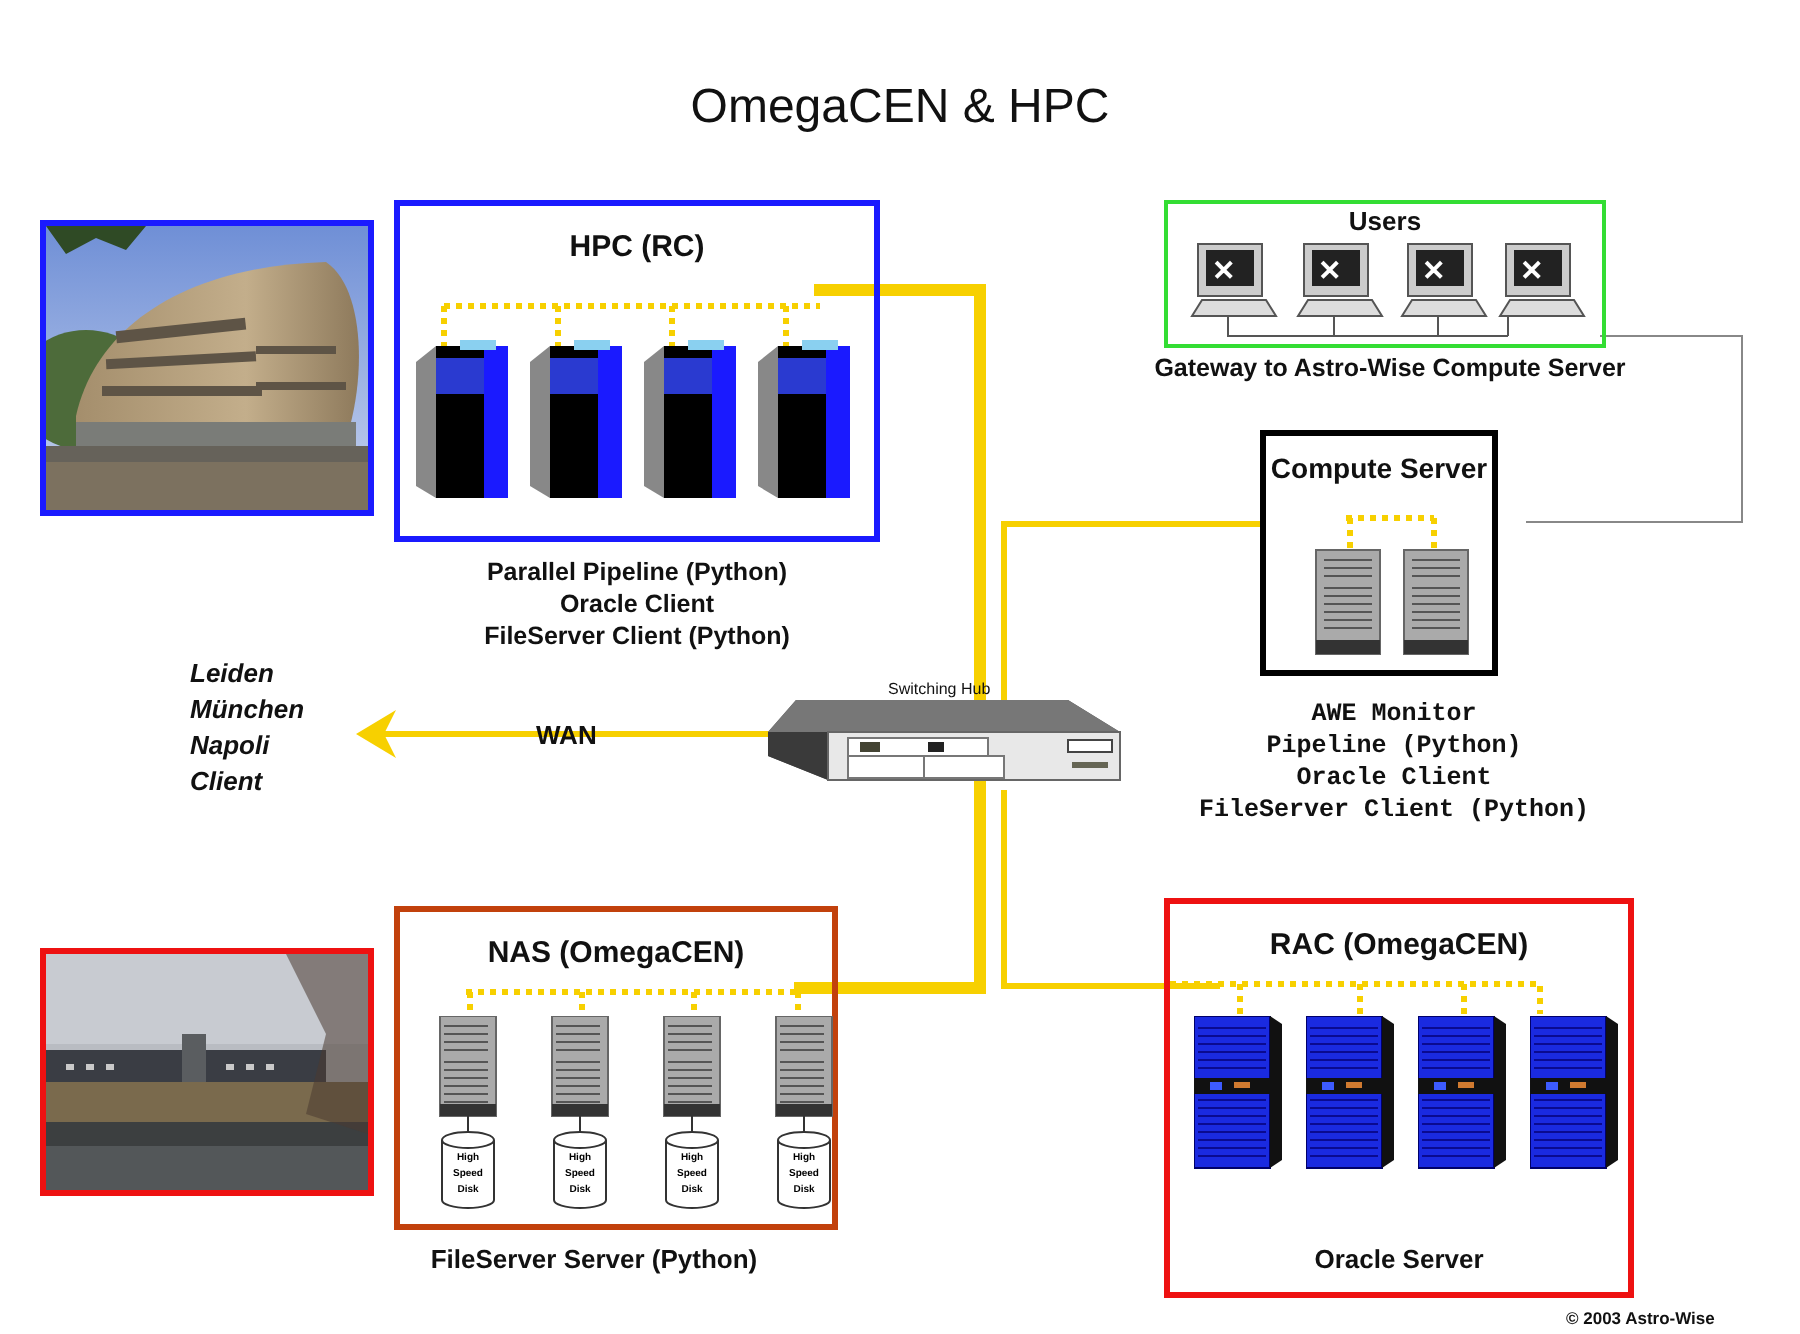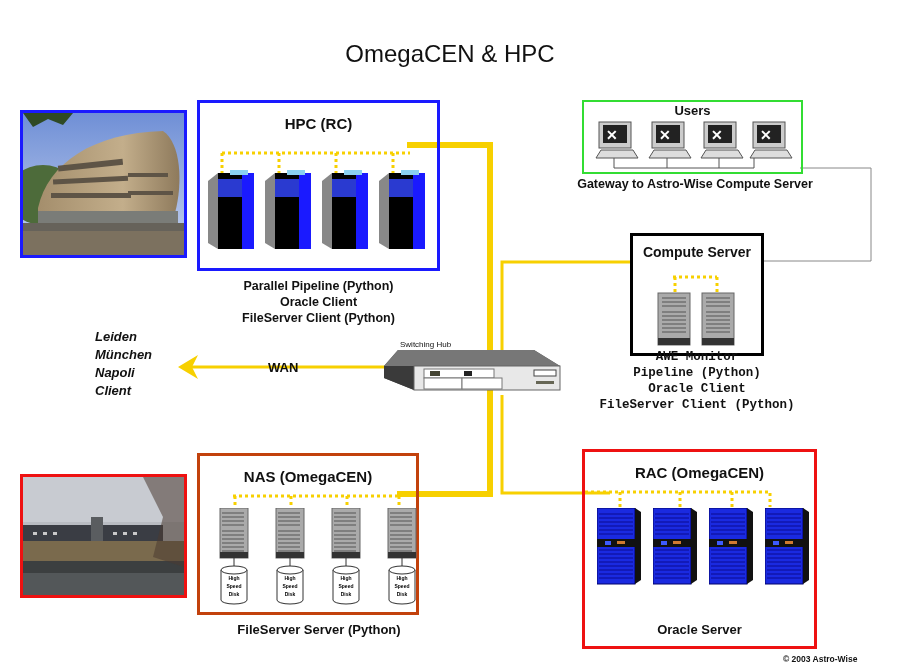--- a/index.html
+++ b/index.html
@@ -5,21 +5,21 @@
   html, body { margin:0; padding:0; background:#ffffff; }
   body { width:900px; height:667px; position:relative; overflow:hidden;
          font-family:"Liberation Sans", sans-serif; color:#111; }
   .abs { position:absolute; }
   .title { left:0; width:900px; top:40px; text-align:center; font-weight:normal; font-size:24px; }
   .box { position:absolute; box-sizing:border-box; background:transparent; }
   .box-title { position:absolute; left:0; right:0; text-align:center; font-weight:bold; font-size:15px; }
   .caption { position:absolute; text-align:center; font-weight:bold; font-size:12.5px; line-height:16px; }
   .cities { left:95px; top:328px; font-weight:bold; font-style:italic; font-size:13px; line-height:18px; }
   .wan { left:268px; top:360px; font-weight:bold; font-size:13px; }
-  .hub-label { left:400px; top:340px; font-size:8px; }
+  .hub-label { left:444px; top:340px; font-size:8px; }
   .copyright { left:783px; top:654px; font-weight:bold; font-size:8.5px; }
   svg.overlay { position:absolute; left:0; top:0; }
   .photo { position:absolute; box-sizing:border-box; overflow:hidden; }
 </style>
 </head>
 <body>
 
 <div class="abs title">OmegaCEN &amp; HPC</div>
 
 <svg class="overlay" width="900" height="667">
@@ -164,21 +164,21 @@
     <g transform="translate(166,20)">
       <rect x="3" y="0" width="32" height="26" fill="#ccc" stroke="#555"></rect>
       <rect x="7" y="3" width="24" height="18" fill="#222"></rect>
       <text x="10" y="18" fill="#fff" font-size="14" font-weight="bold" font-family="Liberation Sans, sans-serif">✕</text>
       <polygon points="0,36 5,28 37,28 42,36" fill="#ddd" stroke="#555"></polygon>
     </g>
   </svg>
 </div>
 <div class="caption" style="left:540px;top:176px;width:310px;">Gateway to Astro-Wise Compute Server</div>
 
-<div class="box" style="left:630px;top:233px;width:134px;height:123px;border:3px solid #000;">
+<div class="box" style="left:630px;top:215px;width:119px;height:123px;border:3px solid #000;">
   <div class="box-title" style="top:8px;font-size:14px;">Compute Server</div>
   <svg class="overlay" width="128" height="117">
     <polyline points="40,41 84,41" stroke="#f7d000" stroke-width="3" stroke-dasharray="3,3" fill="none"></polyline>
     <line x1="42" y1="41" x2="42" y2="57" stroke="#f7d000" stroke-width="3" stroke-dasharray="3,3"></line>
     <line x1="84" y1="41" x2="84" y2="57" stroke="#f7d000" stroke-width="3" stroke-dasharray="3,3"></line>
     <g transform="translate(25,57)">
       <rect width="32" height="52" fill="#aaa" stroke="#666"></rect>
       <g stroke="#555">
           <line x1="4" y1="5" x2="28" y2="5"></line>
           <line x1="4" y1="9" x2="28" y2="9"></line>
@@ -342,21 +342,21 @@
         <g>
           <path d="M3,62 L3,92 A13,4 0 0 0 29,92 L29,62" fill="#fff" stroke="#333"></path>
           <ellipse cx="16" cy="62" rx="13" ry="4" fill="#fff" stroke="#333"></ellipse>
           <text x="16" y="72" font-size="5" text-anchor="middle" font-weight="bold" font-family="Liberation Sans, sans-serif">High</text>
           <text x="16" y="80" font-size="5" text-anchor="middle" font-weight="bold" font-family="Liberation Sans, sans-serif">Speed</text>
           <text x="16" y="88" font-size="5" text-anchor="middle" font-weight="bold" font-family="Liberation Sans, sans-serif">Disk</text>
         </g>
       </svg>
     </div>
 </div>
-<div class="caption" style="left:202px;top:622px;width:234px;font-size:13px;">FileServer Server (Python)</div>
+<div class="caption" style="left:180px;top:622px;width:234px;font-size:13px;">FileServer Server (Python)</div>
 
 <div class="box" style="left:582px;top:449px;width:235px;height:200px;border:3px solid #ee1111;">
   <div class="box-title" style="top:12px;">RAC (OmegaCEN)</div>
   <svg class="overlay" width="229" height="156">
     <polyline points="0,40 185,40 185,55" stroke="#f7d000" stroke-width="3" stroke-dasharray="3,3" fill="none"></polyline>
     <g stroke="#f7d000" stroke-width="3" stroke-dasharray="3,3">
       <line x1="35" y1="40" x2="35" y2="55"></line>
         <line x1="95" y1="40" x2="95" y2="55"></line>
         <line x1="147" y1="40" x2="147" y2="55"></line>
     </g>

